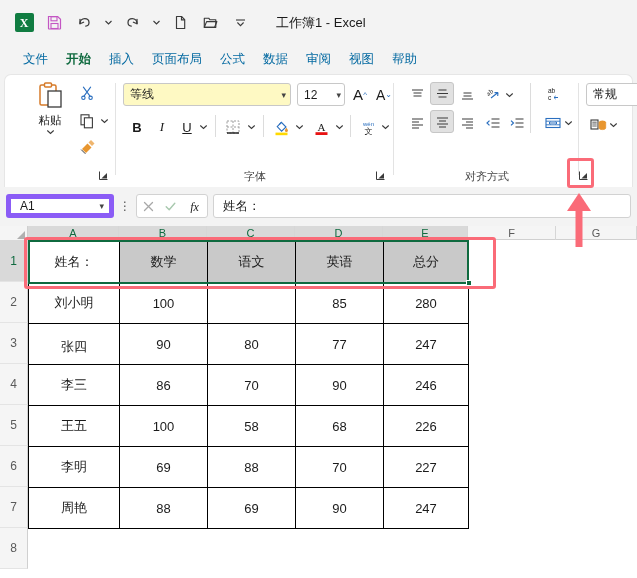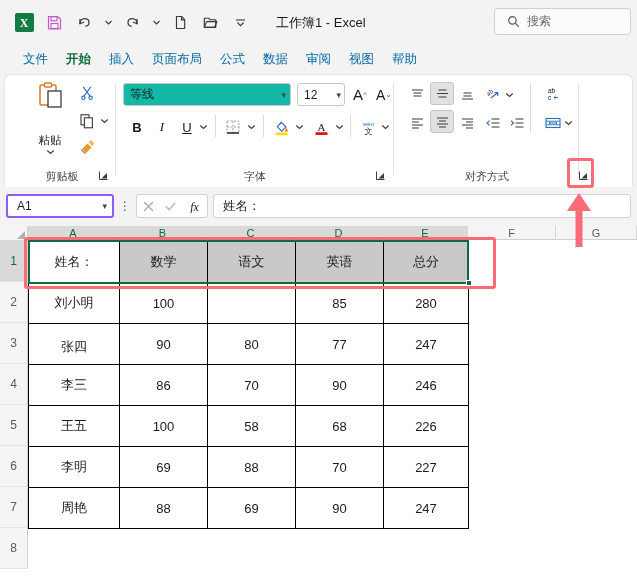--- a/index.html
+++ b/index.html
@@ -71,30 +71,30 @@
     position: absolute; bottom: 4px; width: 16px; height: 16px;
     display: flex; align-items: center; justify-content: center;
   }
 
   
   #g-clip { left: 4px; width: 106px; }
   .paste-btn {
     position: absolute; left: 16px; top: 6px; width: 50px;
     display: flex; flex-direction: column; align-items: center; gap: 1px;
   }
-  .paste-lbl { font-size: 11.5px; color: #1b1b1b; margin-top: 20px; }
+  .paste-lbl { font-size: 11.5px; color: #1b1b1b; }
   .mini-btn {
     position: absolute; display: flex; align-items: center; justify-content: center;
   }
 
   
   #g-font { left: 113px; width: 274px; }
   .fontname {
     position: absolute; left: 5px; top: 8px; width: 168px; height: 23px;
-    border: 1px solid #c8c8c8; border-radius: 3px; background: #14b8a6;
+    border: 1px solid #c8c8c8; border-radius: 3px; background: #fef9c3;
     display: flex; align-items: center; padding: 0 4px 0 6px; font-size: 12px; color: #1b1b1b;
   }
   .fontsize {
     position: absolute; left: 179px; top: 8px; width: 48px; height: 23px;
     border: 1px solid #c8c8c8; border-radius: 3px; background: #fff;
     display: flex; align-items: center; padding: 0 3px 0 6px; font-size: 12px; color: #1b1b1b; justify-content: space-between;
   }
   .caret { margin-left: auto; font-size: 9px; color: #444; }
   .fbtn {
     position: absolute; top: 40px; height: 24px;
@@ -117,21 +117,21 @@
     border: 1px solid #c8c8c8; border-radius: 3px; background: #fff;
     display: flex; align-items: center; padding-left: 6px; font-size: 12px; color: #1b1b1b;
   }
 
   
   .fbar {
     position: absolute; left: 0; top: 190px; width: 637px; height: 32px;
     background: #f3f3f3; display: flex; align-items: center; padding: 0 6px;
   }
   .namebox {
-    width: 108px; height: 24px; background: #fff; border: 2px solid #8b5cf6; border-radius: 3px;
+    width: 108px; height: 24px; background: #fff; border: 5px solid #8b5cf6; border-radius: 3px;
     display: flex; align-items: center; padding: 0 5px 0 9px; font-size: 12px; color: #1b1b1b;
   }
   .fbdots { width: 22px; text-align: center; font-size: 12px; color: #555; letter-spacing: 0; }
   .fbicons {
     width: 72px; height: 24px; background: #fff; border: 1px solid #d2d2d2; border-radius: 3px;
     display: flex; align-items: center; justify-content: space-around;
   }
   .fbinput {
     flex: 1; height: 24px; margin-left: 5px; background: #fff;
     border: 1px solid #d2d2d2; border-radius: 3px;
@@ -241,27 +241,20 @@
       <div class="qat-btn">
         <svg width="13" height="13" viewBox="0 0 13 13">
             <path d="M2 4h9" stroke="#3a3a3a" stroke-width="1.1"></path>
             <path d="M3.4 6.5 6.5 9.6 9.6 6.5" fill="none" stroke="#3a3a3a" stroke-width="1.1"></path>
           </svg>
       </div>
     </div>
     <div class="doc-title">工作簿1 - Excel</div>
   </div>
 
-  <div class="searchbox">
-    <svg width="13" height="13" viewBox="0 0 13 13">
-        <circle cx="5.4" cy="5.4" r="3.7" fill="none" stroke="#5a5a5a" stroke-width="1.2"></circle>
-        <path d="M8.2 8.2 11.4 11.4" stroke="#5a5a5a" stroke-width="1.2" stroke-linecap="round"></path>
-      </svg>
-    <span class="ph">搜索</span>
-  </div>
 
   <div class="tabstrip">
     <div class="tab">文件</div>
     <div class="tab active">开始</div>
     <div class="tab">插入</div>
     <div class="tab">页面布局</div>
     <div class="tab">公式</div>
     <div class="tab">数据</div>
     <div class="tab">审阅</div>
     <div class="tab">视图</div>
@@ -300,21 +293,20 @@
             <path d="M1.3 1.5 4.5 4.5 7.7 1.5" fill="none" stroke="#3a3a3a" stroke-width="1.1"></path>
           </svg>
       </div>
       <div class="mini-btn" style="left:68px;top:62px;width:20px;height:20px;">
         <svg width="17" height="17" viewBox="0 0 17 17">
             <path d="M3 10 8.5 4.5l4 4L7 14z" fill="#e8962f"></path>
             <path d="M9.5 3.5 12 1l3.5 3.5-2.5 2.5z" fill="#e8962f" opacity=".7"></path>
             <path d="M2.2 10.6 6.4 14.8" stroke="#3a3a3a" stroke-width="1"></path>
           </svg>
       </div>
-      <div class="rgroup-label">剪贴板</div>
       <div class="launcher" style="right:4px;">
         <svg width="11" height="11" viewBox="0 0 11 11">
             <path d="M1.5 1.5v8h8" fill="none" stroke="#3a3a3a" stroke-width="1"></path>
             <path d="M9 3 9 8.6 3.4 8.6z" fill="#3a3a3a"></path>
           </svg>
       </div>
     </div>
 
     <div class="rdiv" style="left:110px;"></div>
 
@@ -484,20 +476,38 @@
       <div class="launcher" style="left:178px;bottom:4px;">
         <svg width="11" height="11" viewBox="0 0 11 11">
             <path d="M1.5 1.5v8h8" fill="none" stroke="#3a3a3a" stroke-width="1"></path>
             <path d="M9 3 9 8.6 3.4 8.6z" fill="#3a3a3a"></path>
           </svg>
       </div>
     </div>
 
     <div class="rdiv" style="left:573px;"></div>
 
+    <div class="rgroup" id="g-num">
+      <div class="numfmt">
+        <span>常规</span>
+      </div>
+      <div class="abtn" style="left:4px;top:38px;">
+        <svg width="17" height="16" viewBox="0 0 17 16">
+            <rect x="1" y="3" width="7" height="9" fill="none" stroke="#3a3a3a" stroke-width="1.1"></rect>
+            <path d="M2.3 5.2h4.4M2.3 7h4.4M2.3 9h4.4" stroke="#3a3a3a" stroke-width=".8"></path>
+            <ellipse cx="12.4" cy="5" rx="3.3" ry="1.6" fill="#e8962f"></ellipse>
+            <path d="M9.1 5v6c0 .9 1.5 1.6 3.3 1.6s3.3-.7 3.3-1.6V5" fill="#e8962f" stroke="#e8962f" stroke-width=".8"></path>
+          </svg>
+      </div>
+      <div class="abtn" style="left:25px;top:38px;width:13px;">
+        <svg width="9" height="6" viewBox="0 0 9 6">
+            <path d="M1.3 1.5 4.5 4.5 7.7 1.5" fill="none" stroke="#3a3a3a" stroke-width="1.1"></path>
+          </svg>
+      </div>
+    </div>
   </div>
 
   <div class="fbar">
     <div class="namebox">
       <span>A1</span>
       <span class="caret">▾</span>
     </div>
     <div class="fbdots">⋮</div>
     <div class="fbicons">
       <svg width="13" height="13" viewBox="0 0 13 13">

